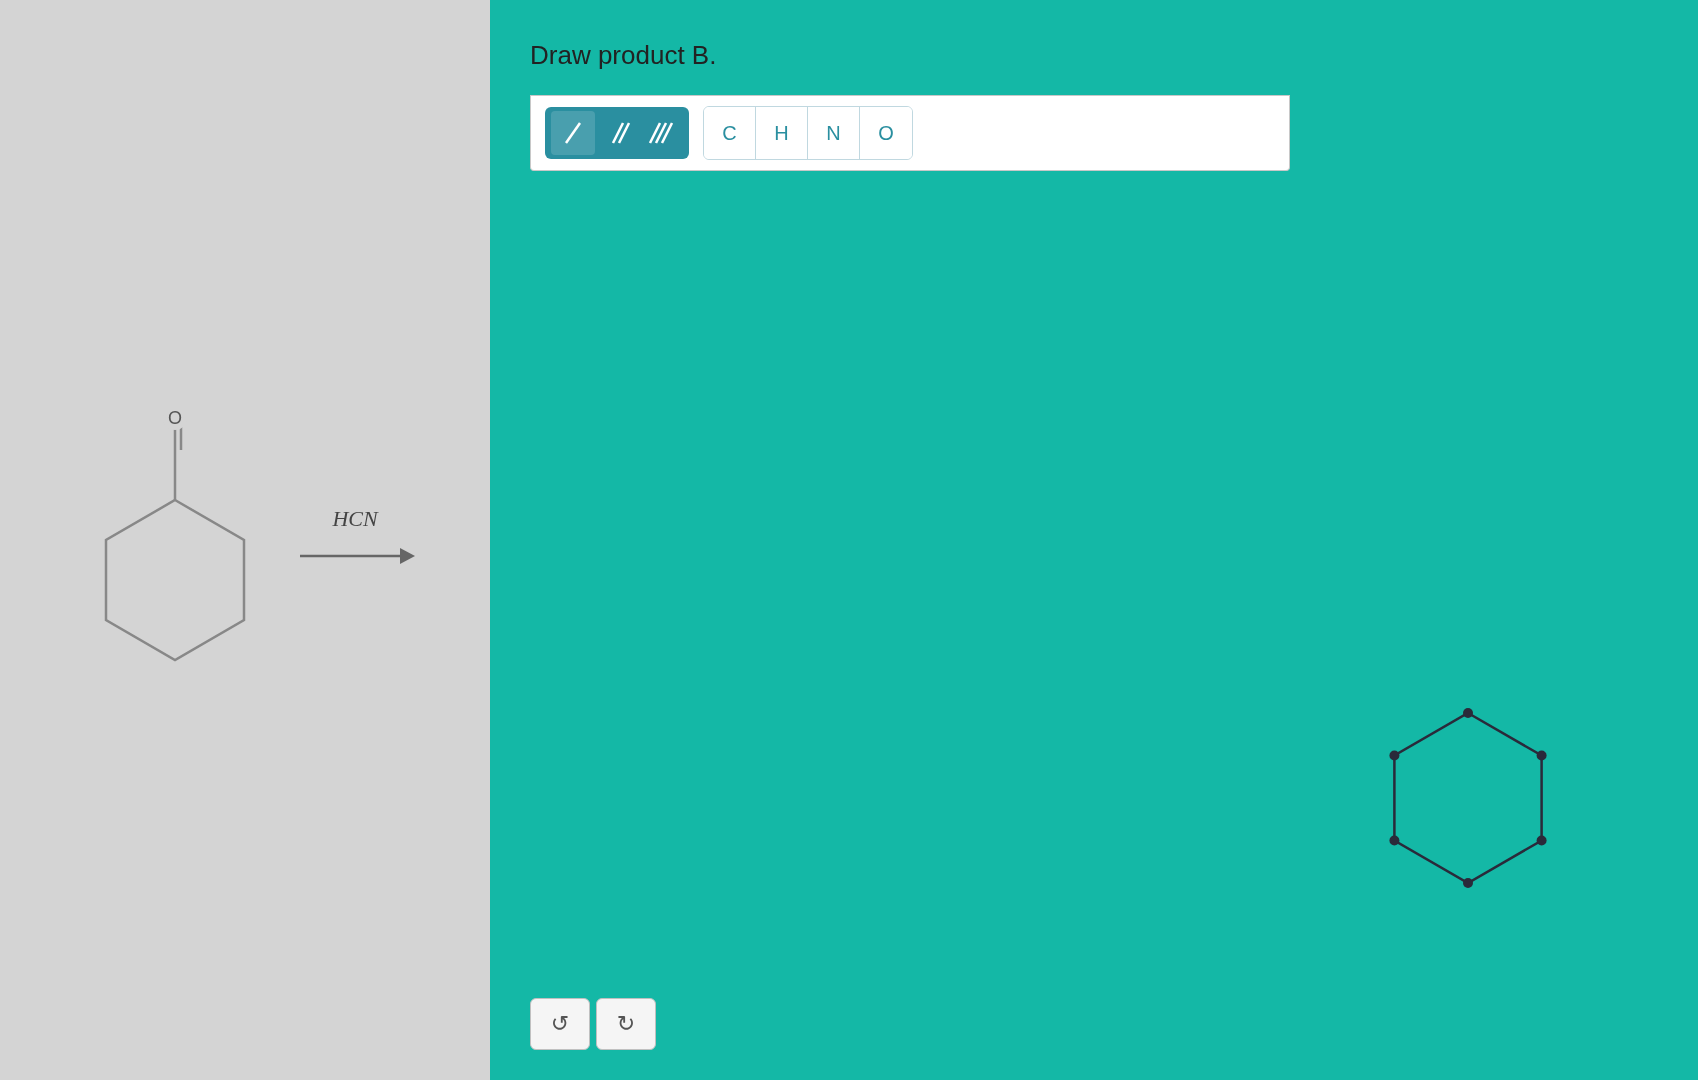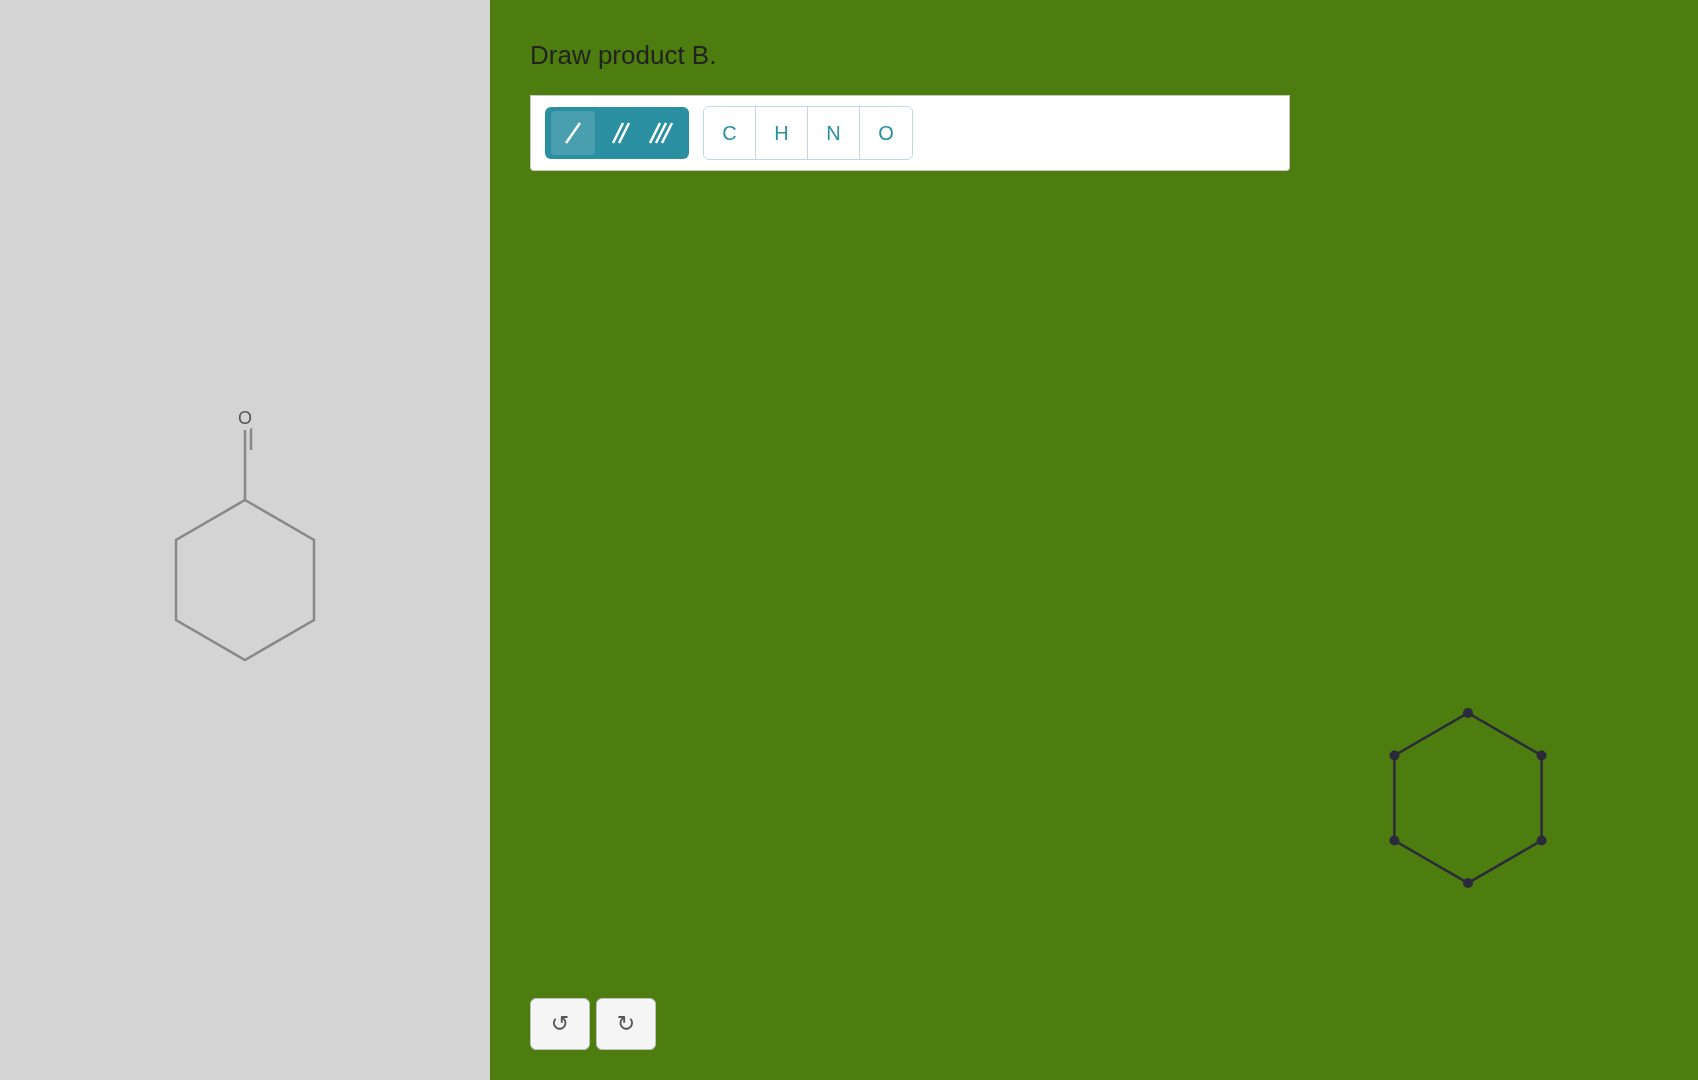--- a/index.html
+++ b/index.html
@@ -53,21 +53,21 @@
       font-family: 'Times New Roman', serif;
     }
 
     .arrow-svg {
       width: 120px;
       height: 36px;
     }
 
     .right-panel {
       flex: 1;
-      background: #4d7c0f;
+      background: #14b8a6;
       display: flex;
       flex-direction: column;
       padding: 40px 40px 30px 40px;
       position: relative;
     }
 
     .panel-title {
       font-size: 26px;
       color: #222;
       font-weight: normal;
@@ -242,20 +242,27 @@
 
       <line x1="110" y1="90" x2="110" y2="40" stroke="#888" stroke-width="2.5"></line>
 
       <line x1="110" y1="40" x2="110" y2="10" stroke="#888" stroke-width="2.5"></line>
       <line x1="116" y1="40" x2="116" y2="12" stroke="#888" stroke-width="2.5"></line>
 
       <circle cx="110" cy="8" r="12" fill="#d4d4d4" stroke="none"></circle>
       <text x="110" y="14" text-anchor="middle" font-size="18" fill="#555" font-family="Arial">O</text>
     </svg>
 
+    <div class="arrow-area">
+      <span class="arrow-label">HCN</span>
+      <svg class="arrow-svg" viewBox="0 0 120 36">
+        <line x1="5" y1="18" x2="105" y2="18" stroke="#666" stroke-width="2.5"></line>
+        <polygon points="105,10 120,18 105,26" fill="#666"></polygon>
+      </svg>
+    </div>
   </div>
 </div>
 
 <div class="right-panel">
   <h2 class="panel-title">Draw product B.</h2>
 
 
   <div class="divider-line"></div>
 
   <div class="draw-toolbar">

